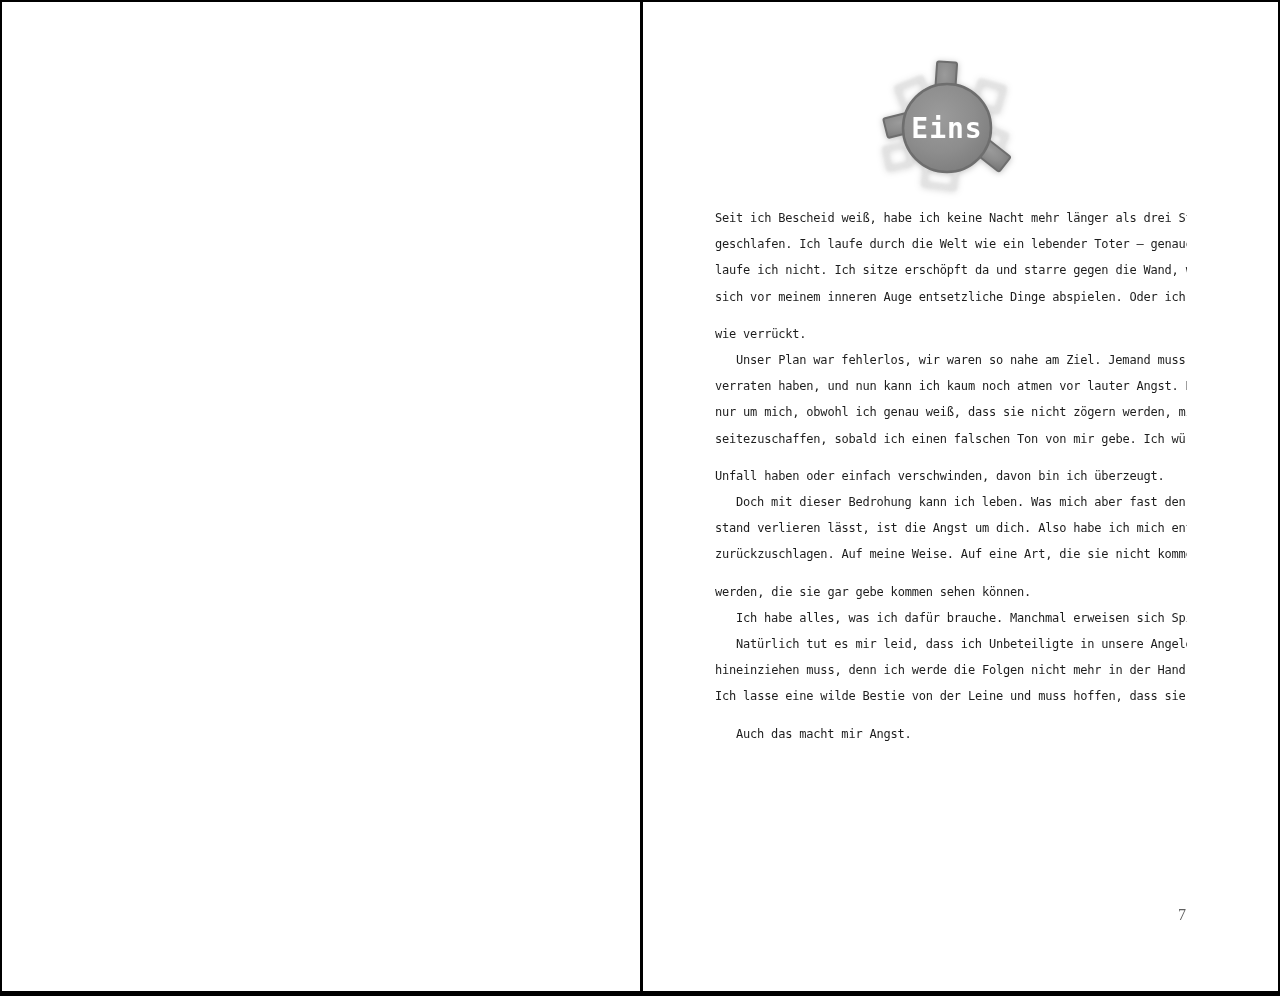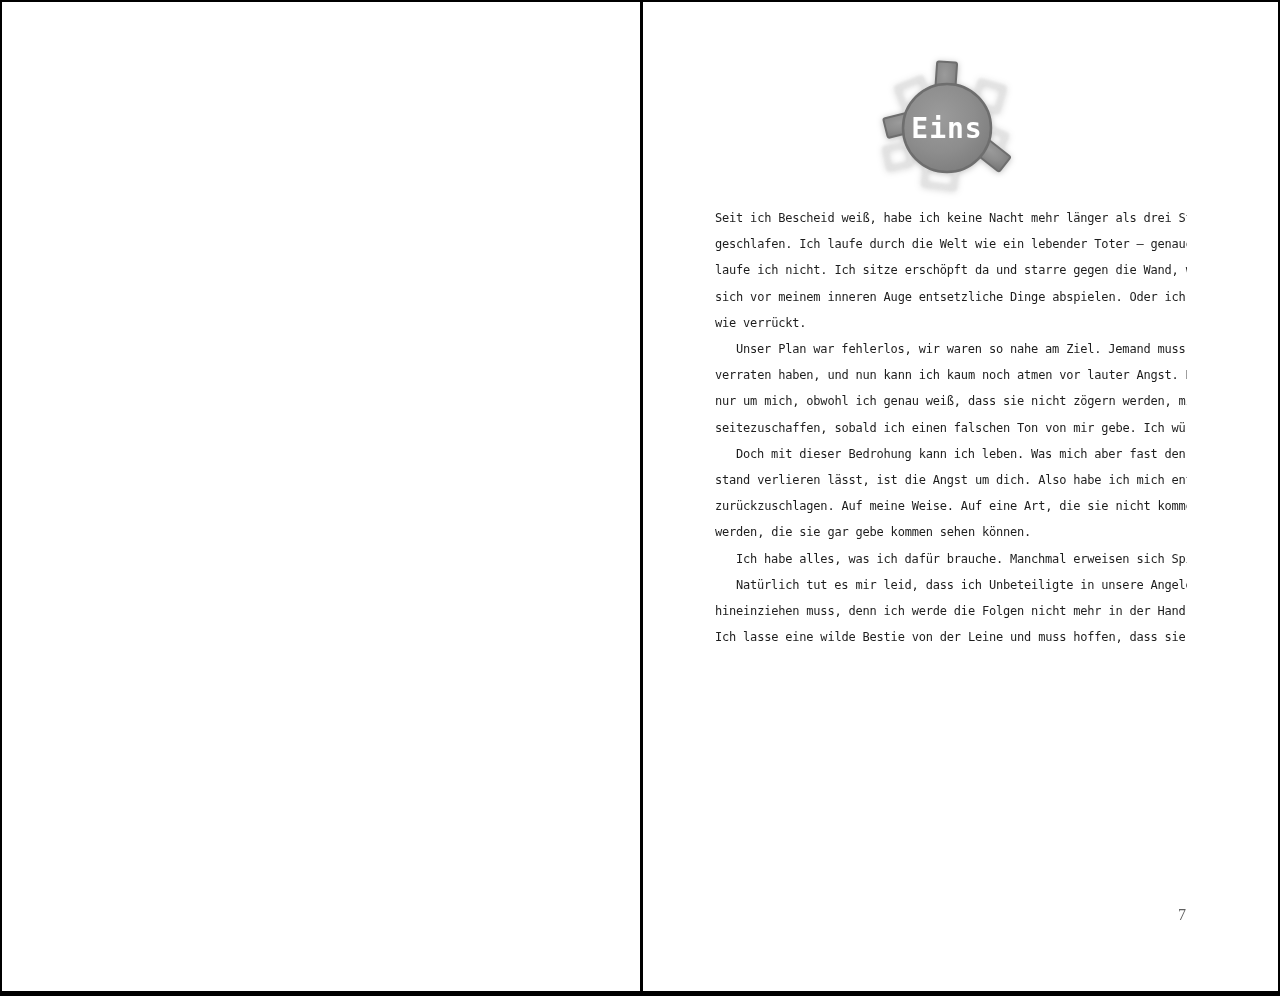--- a/index.html
+++ b/index.html
@@ -59,21 +59,21 @@
     line-height: 26.2px;
     letter-spacing: -0.2px;
     color: var(--body-text, #1d1d1d);
     overflow: hidden;
   }
   .line {
     text-align: justify;
     text-align-last: justify;
     white-space: nowrap;
   }
-  .line.para-end { text-align-last: left; }
+  .line.para-end { text-align-last: left; margin-top: 11px; }
   .line.indent { text-indent: 21px; }
   .page-number {
     position: absolute;
     left: 527px;
     top: 904px;
     width: 24px;
     text-align: center;
     font-family: "Liberation Serif", serif;
     font-size: 16px;
     color: var(--page-number, #5f5f5f);
@@ -126,26 +126,28 @@
     <div class="body-text" id="body-text">
         <div class="line">Seit ich Bescheid weiß, habe ich keine Nacht mehr länger als drei Stunden</div>
         <div class="line">geschlafen. Ich laufe durch die Welt wie ein lebender Toter – genauer gesagt</div>
         <div class="line">laufe ich nicht. Ich sitze erschöpft da und starre gegen die Wand, während</div>
         <div class="line">sich vor meinem inneren Auge entsetzliche Dinge abspielen. Oder ich arbeite</div>
         <div class="line para-end">wie verrückt.</div>
         <div class="line indent">Unser Plan war fehlerlos, wir waren so nahe am Ziel. Jemand muss uns</div>
         <div class="line">verraten haben, und nun kann ich kaum noch atmen vor lauter Angst. Nicht</div>
         <div class="line">nur um mich, obwohl ich genau weiß, dass sie nicht zögern werden, mich bei-</div>
         <div class="line">seitezuschaffen, sobald ich einen falschen Ton von mir gebe. Ich würde einen</div>
+        <div class="line para-end">Unfall haben oder einfach verschwinden, davon bin ich überzeugt.</div>
         <div class="line indent">Doch mit dieser Bedrohung kann ich leben. Was mich aber fast den Ver-</div>
         <div class="line">stand verlieren lässt, ist die Angst um dich. Also habe ich mich entschlossen,</div>
         <div class="line">zurückzuschlagen. Auf meine Weise. Auf eine Art, die sie nicht kommen sehen</div>
         <div class="line para-end">werden, die sie gar gebe kommen sehen können.</div>
         <div class="line indent">Ich habe alles, was ich dafür brauche. Manchmal erweisen sich Spielereien,</div>
         <div class="line indent">Natürlich tut es mir leid, dass ich Unbeteiligte in unsere Angelegenheiten</div>
         <div class="line">hineinziehen muss, denn ich werde die Folgen nicht mehr in der Hand haben.</div>
         <div class="line">Ich lasse eine wilde Bestie von der Leine und muss hoffen, dass sie ihre Opfer</div>
+        <div class="line para-end indent">Auch das macht mir Angst.</div>
       </div>
 
     <div class="page-number">7</div>
 
   </div>
 </div>
 
 </body></html>

